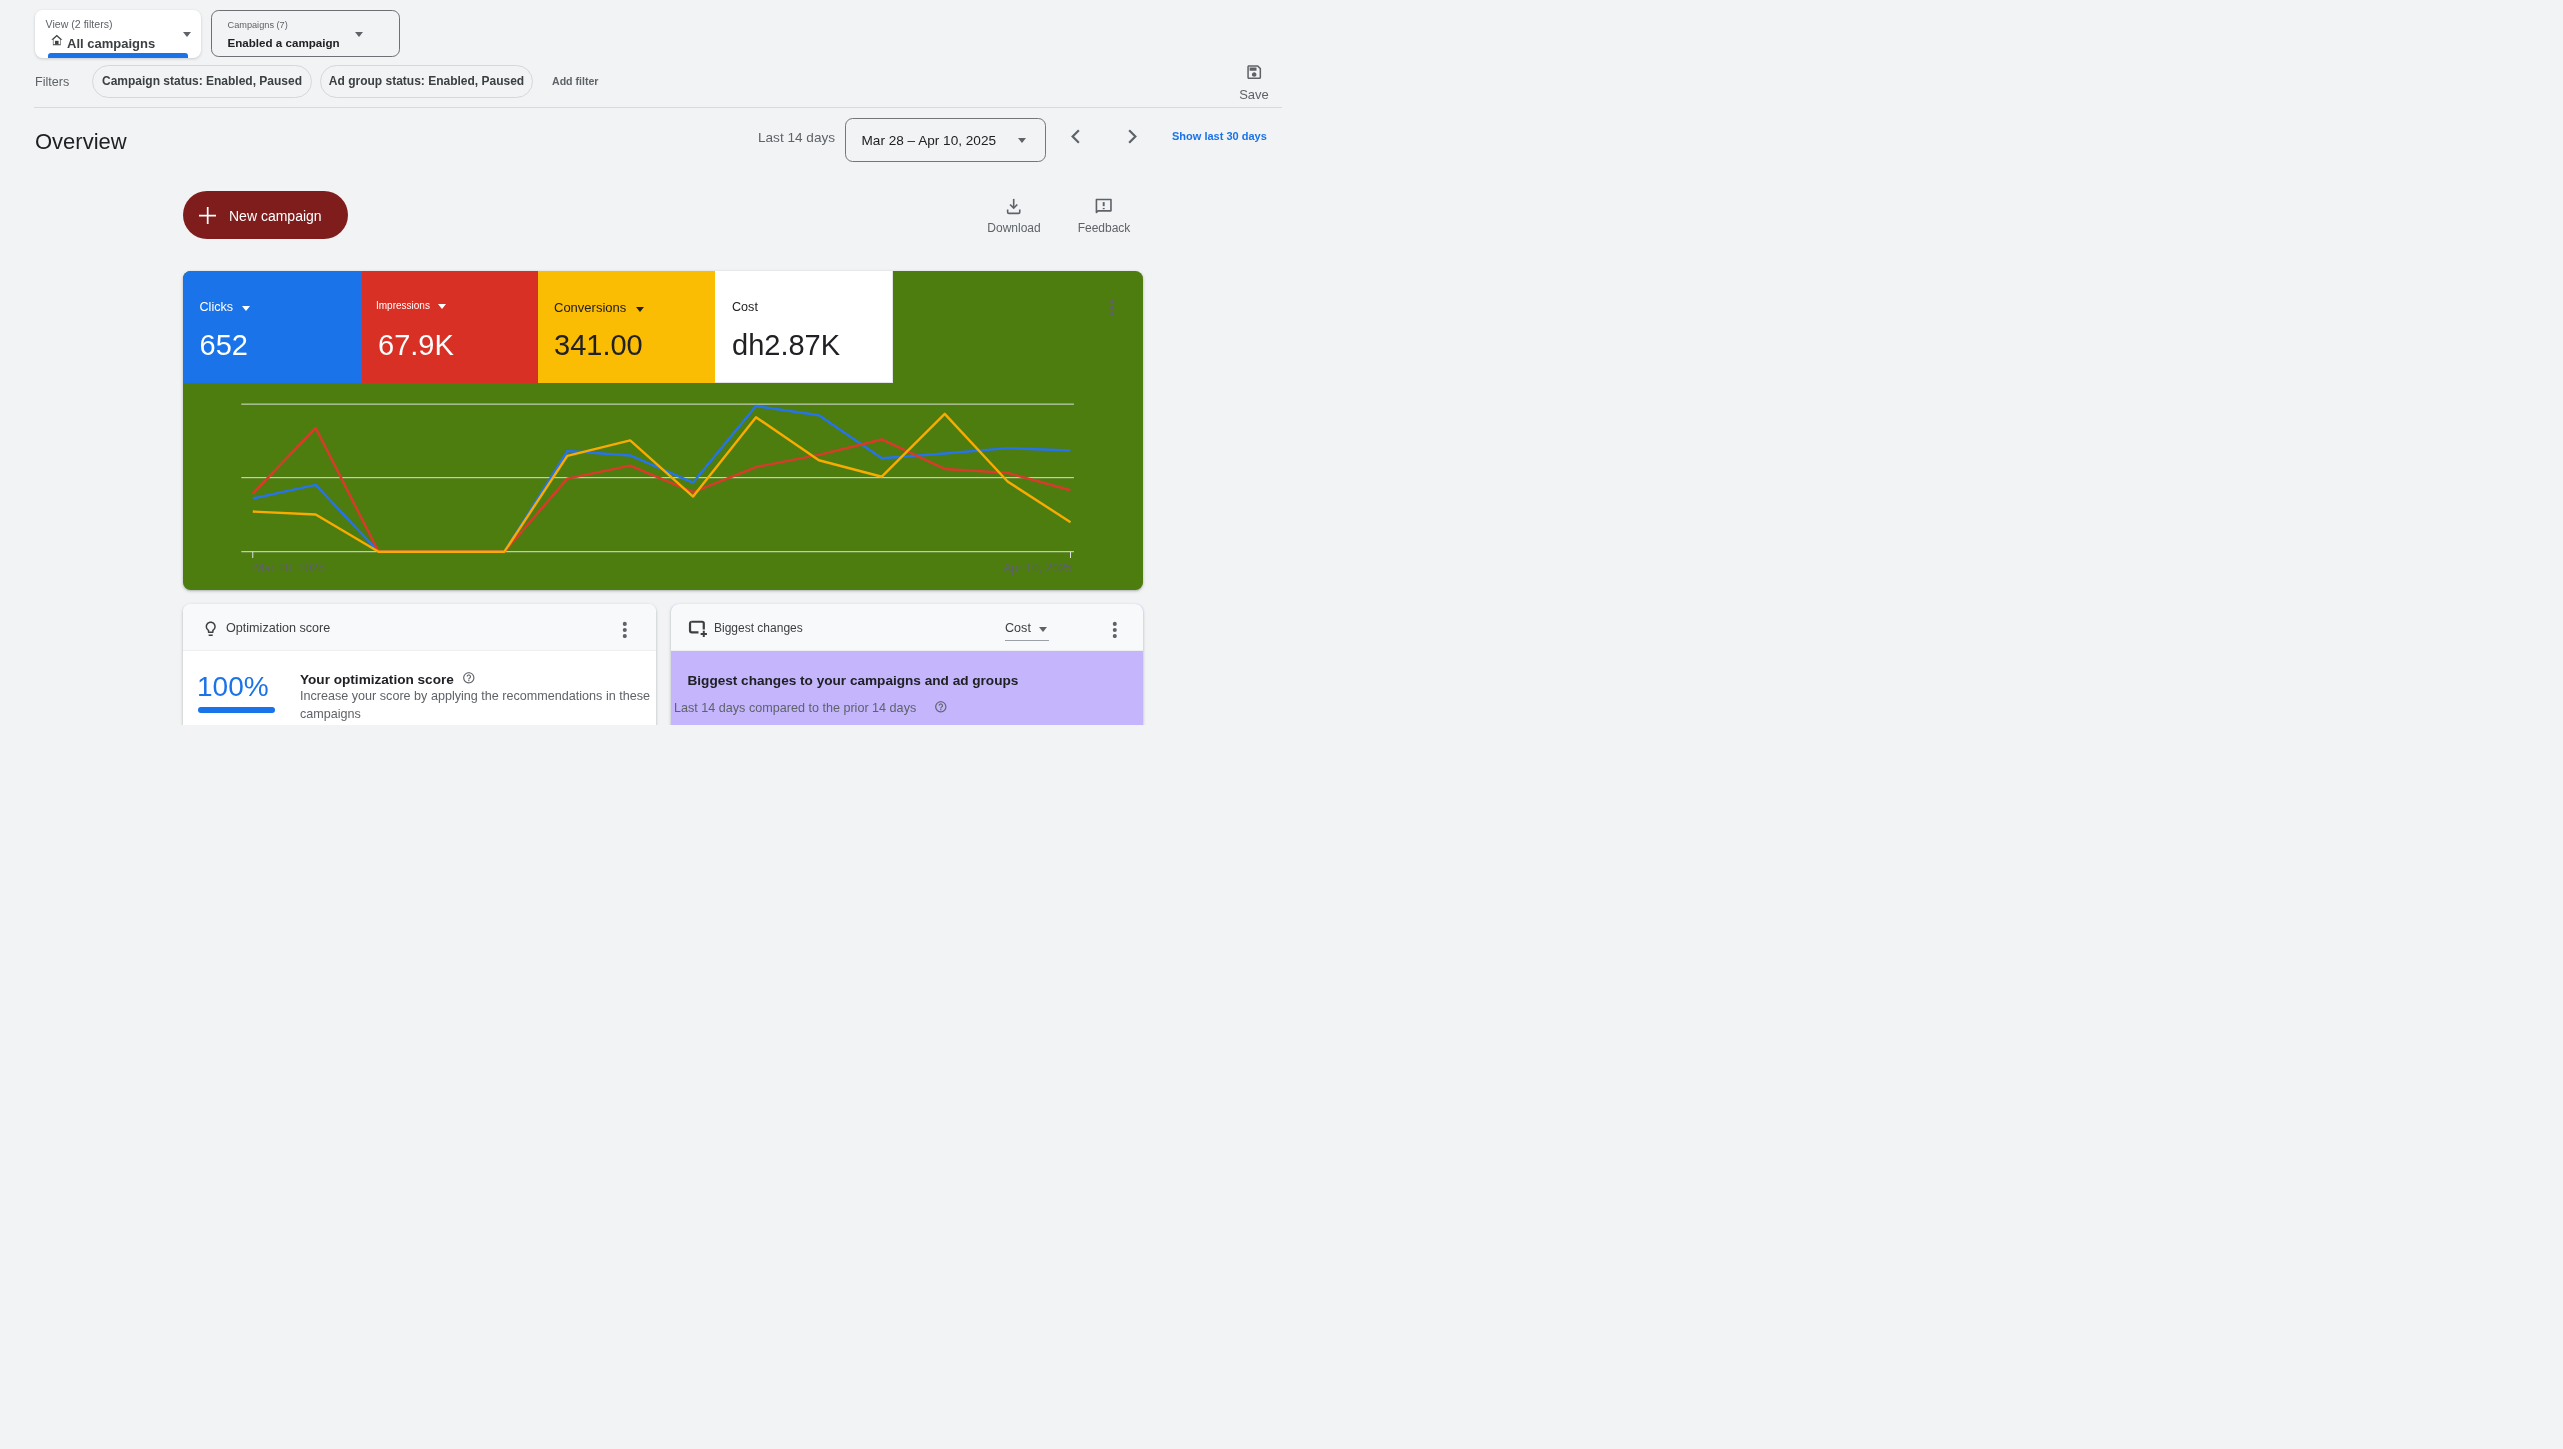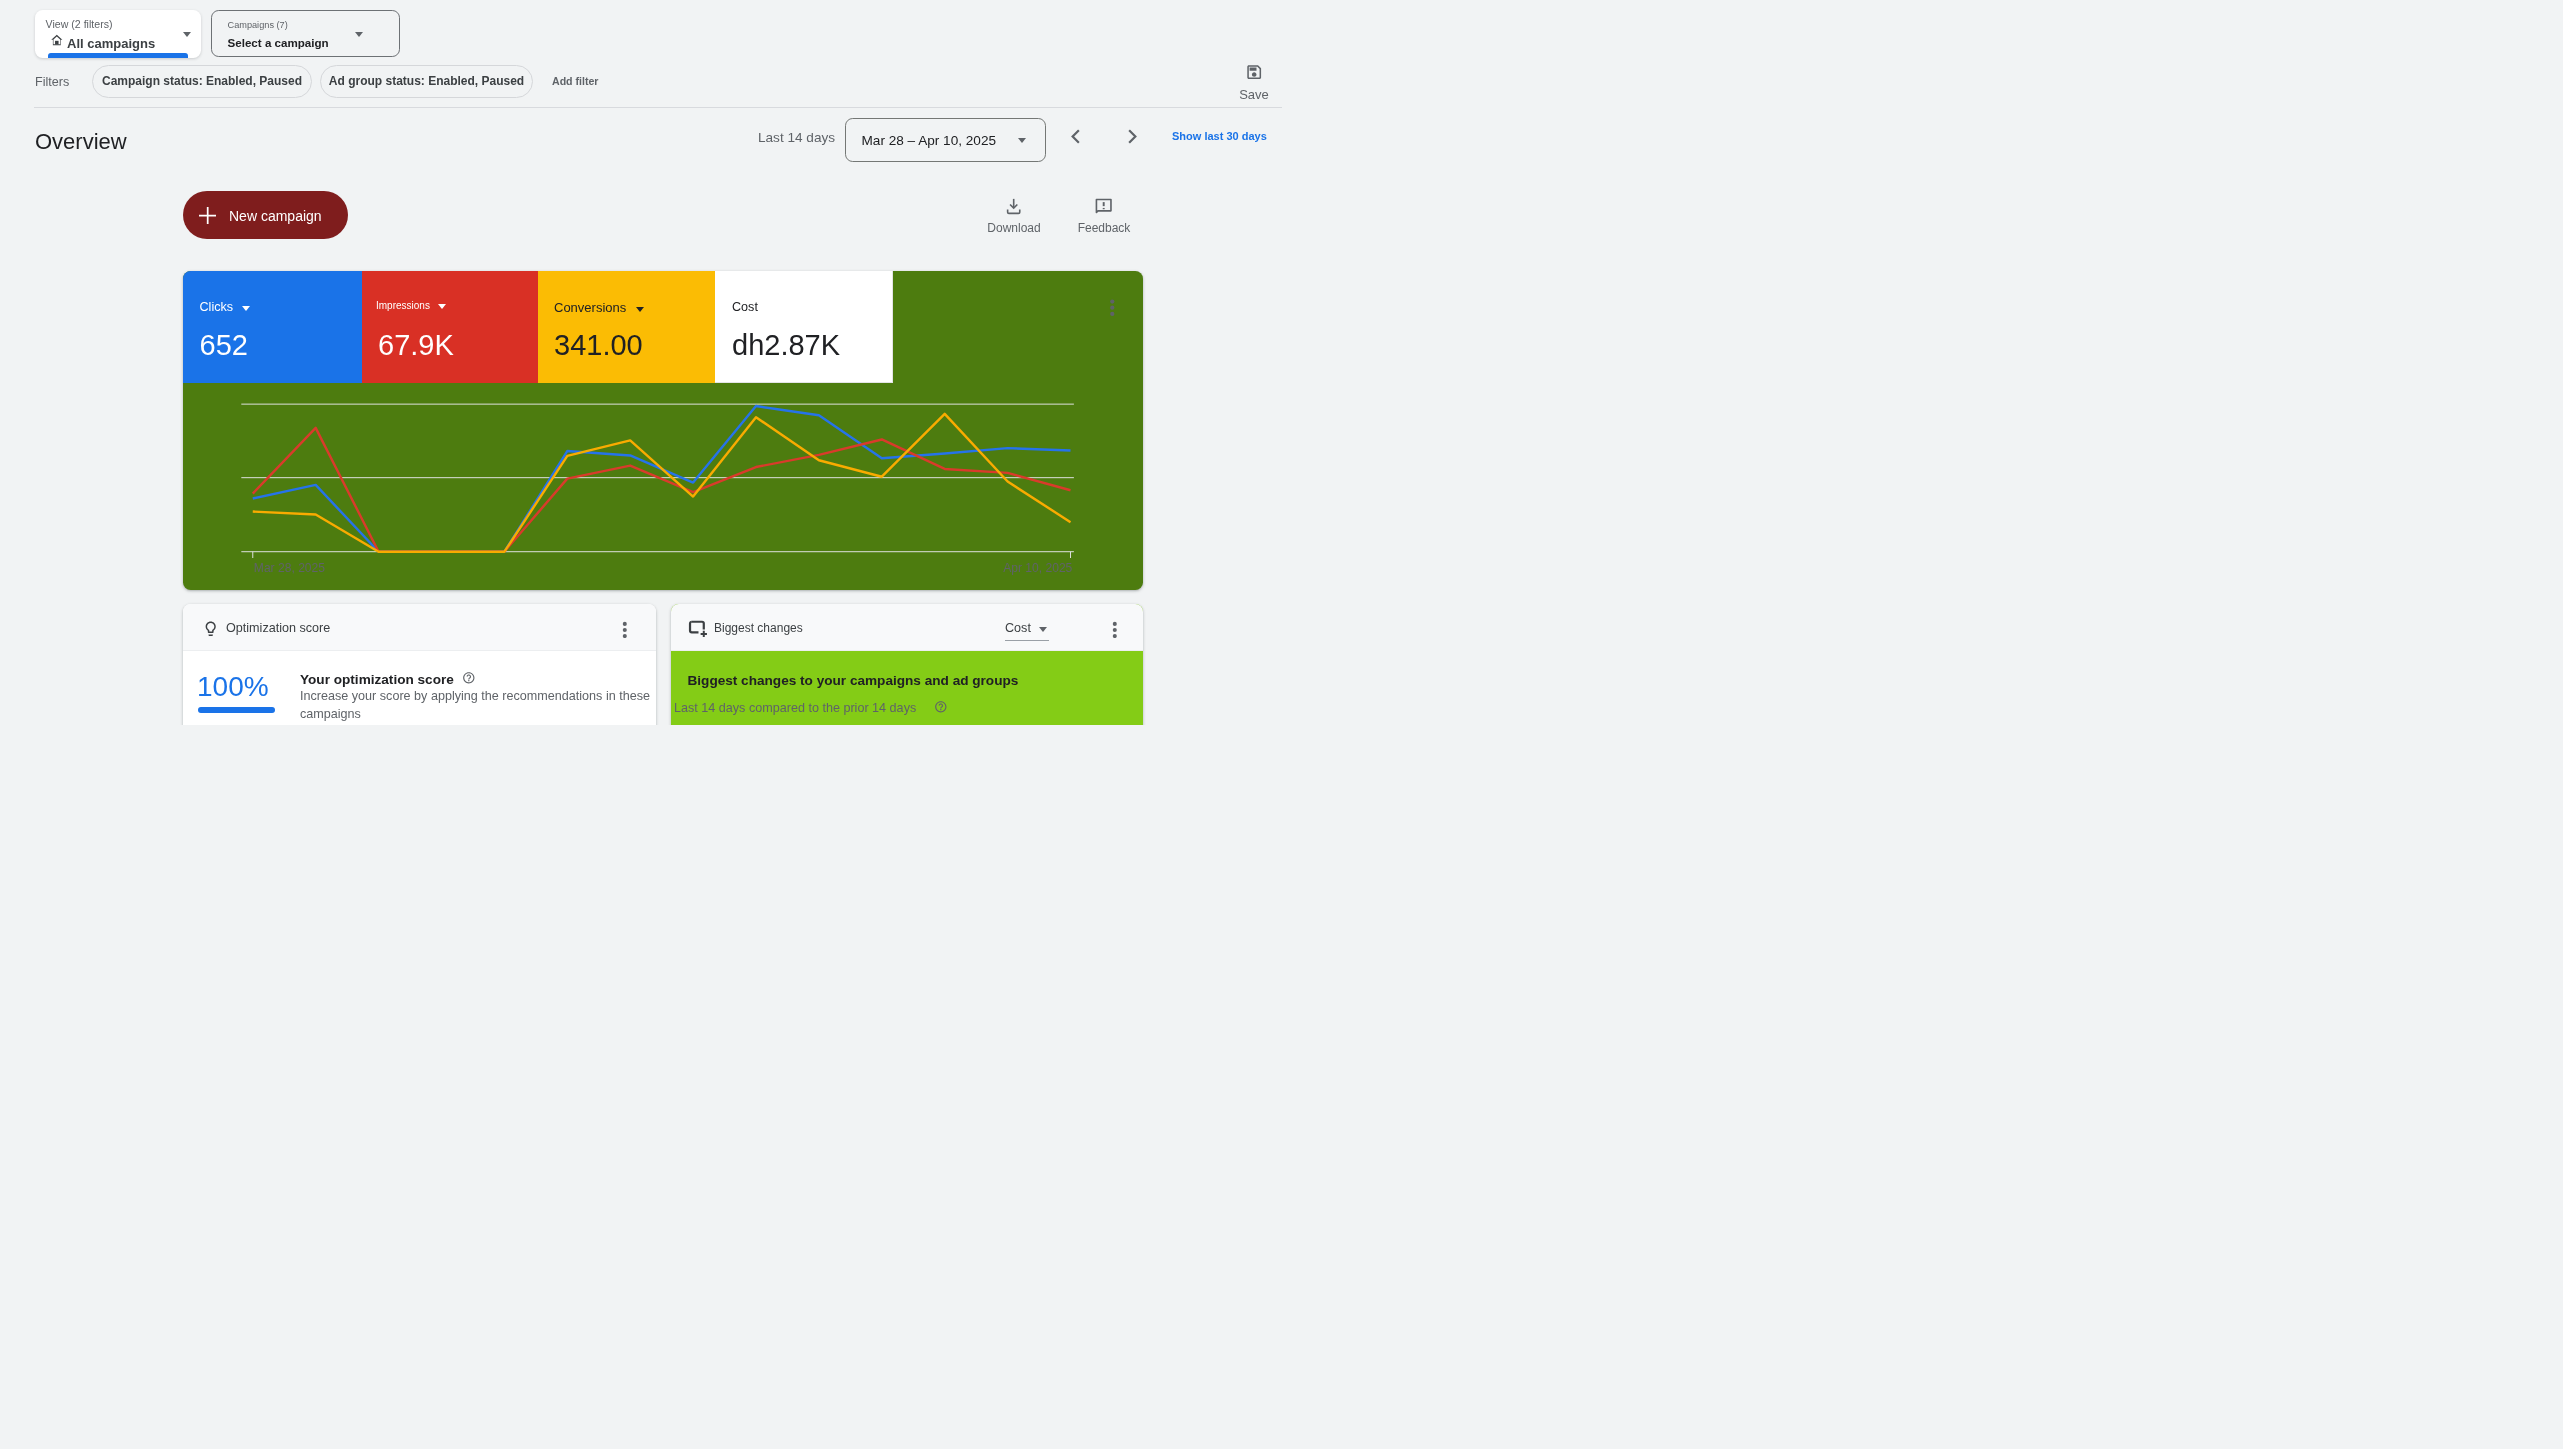--- a/index.html
+++ b/index.html
@@ -17,21 +17,21 @@
       <path d="M12 2.4 2.2 11h2.9v10h13.8V11h2.9L12 2.4zm0 3 5.9 5.2v8.6H6.1v-8.6L12 5.4z"></path>
       <rect x="8.9" y="13" width="6.2" height="6.4"></rect>
     </svg>
   <div class="abs" style="left:32px;top:26px;font-size:13px;font-weight:bold;color:#3c4043;">All campaigns</div>
   <div class="caret abs" style="left:148px;top:22px;"></div>
   <div class="abs" style="left:13px;bottom:0;width:140px;height:4.8px;background:#1a73e8;border-radius:2.9px 2.9px 0 0;"></div>
 </div>
 
 <div class="abs" id="campbox" style="left:211px;top:9.7px;width:189px;height:47px;border:1px solid #6d7175;border-radius:7.7px;">
   <div class="abs" style="left:15.5px;top:9.7px;font-size:9.2px;color:#5f6368;">Campaigns (7)</div>
-  <div class="abs" style="left:15.5px;top:25px;font-size:11.6px;font-weight:bold;color:#202124;">Select a campaign</div>
+  <div class="abs" style="left:15.5px;top:25px;font-size:11.6px;font-weight:bold;color:#202124;">Enabled a campaign</div>
   <div class="caret abs" style="left:143px;top:21px;"></div>
 </div>
 
 <div class="abs" style="left:35px;top:75px;font-size:12.6px;color:#5f6368;">Filters</div>
 <div class="abs" style="left:92px;top:65px;width:220px;height:33px;border:1px solid #d5d7da;border-radius:16.5px;font-size:12px;font-weight:bold;color:#3c4043;text-align:center;line-height:31px;white-space:nowrap;">Campaign status: Enabled, Paused</div>
 <div class="abs" style="left:320px;top:65px;width:213px;height:33px;border:1px solid #d5d7da;border-radius:16.5px;font-size:12px;font-weight:bold;color:#3c4043;text-align:center;line-height:31px;white-space:nowrap;">Ad group status: Enabled, Paused</div>
 <div class="abs" style="left:552px;top:75px;font-size:10.6px;font-weight:bold;color:#5f6368;">Add filter</div>
 
 <div class="abs" id="saveblk" style="left:1225px;top:63px;width:58px;text-align:center;color:#5f6368;">
   <svg width="18.4" height="18.4" viewBox="0 0 24 24" fill="#5f6368">
@@ -134,21 +134,21 @@
 
   <div class="abs" style="left:14px;top:67px;font-size:28px;color:#1a73e8;">100%</div>
   <div class="abs" style="left:15px;top:103px;width:77px;height:5.8px;border-radius:2.9px;background:#1a73e8;"></div>
   <div class="abs" style="left:117px;top:68px;font-size:13.6px;font-weight:bold;color:#202124;">Your optimization score</div>
   <svg class="abs" style="left:279px;top:67px;" width="13.6" height="13.6" viewBox="0 0 24 24" fill="#5f6368">
       <path d="M12 2C6.48 2 2 6.48 2 12s4.48 10 10 10 10-4.48 10-10S17.52 2 12 2zm0 18c-4.41 0-8-3.59-8-8s3.59-8 8-8 8 3.59 8 8-3.59 8-8 8zm-1-4h2v2h-2zm1.61-9.96c-2.06-.3-3.88.97-4.43 2.79-.18.58.26 1.17.87 1.17h.2c.41 0 .74-.29.88-.67.32-.89 1.27-1.5 2.3-1.28.95.2 1.65 1.13 1.57 2.1-.1 1.34-1.62 1.63-2.45 2.88 0 .01-.01.01-.01.02-.01.02-.02.03-.03.05-.09.15-.18.32-.25.5-.01.03-.03.05-.04.08-.01.02-.01.04-.02.07-.12.34-.2.75-.2 1.25h2c0-.42.11-.77.28-1.07.02-.03.03-.06.05-.09.08-.14.18-.27.28-.39.01-.01.02-.03.03-.04.1-.12.21-.23.33-.34.96-.91 2.26-1.65 1.99-3.56-.24-1.74-1.61-3.21-3.35-3.47z"></path>
     </svg>
   <div class="abs" style="left:117px;top:83px;font-size:12.6px;color:#5f6368;line-height:18px;">Increase your score by applying the recommendations in these<br>campaigns</div>
 </div>
 
-<div class="abs" id="bigcard" style="left:671px;top:604px;width:472px;height:126px;background:#84cc16;border-radius:7.7px 7.7px 0 0;box-shadow:0 1px 1.9px rgba(60,64,67,.25),0 1px 2.9px 1px rgba(60,64,67,.1);">
+<div class="abs" id="bigcard" style="left:671px;top:604px;width:472px;height:126px;background:#c4b5fd;border-radius:7.7px 7.7px 0 0;box-shadow:0 1px 1.9px rgba(60,64,67,.25),0 1px 2.9px 1px rgba(60,64,67,.1);">
   <div class="abs" style="left:0;top:0;width:100%;height:47px;background:#f8f9fa;border-bottom:1px solid #eceef0;border-radius:7.7px 7.7px 0 0;"></div>
   <svg class="abs" style="left:16.5px;top:15.5px;" width="19.4" height="17.4" viewBox="0 0 24 22" fill="none" stroke="#3c4043">
       <path d="M4.5 2.2 h13 a2.2 2.2 0 0 1 2.2 2.2 v7.6" stroke-width="2.8" fill="none"></path>
       <path d="M4.5 2.2 a2.2 2.2 0 0 0 -2.2 2.2 v9 a2.2 2.2 0 0 0 2.2 2.2 h8.5" stroke-width="2.8" fill="none"></path>
       <path d="M15.7 17.6 h8 M19.7 13.6 v8" stroke-width="2.5"></path>
     </svg>
   <div class="abs" style="left:43px;top:17px;font-size:12px;color:#3c4043;">Biggest changes</div>
   <div class="abs" style="left:334px;top:17px;font-size:12.6px;color:#3c4043;border-bottom:1px solid #9aa0a6;padding:0 1.9px 4.8px 0;">Cost <span class="caret" style="margin-left:4.8px;"></span></div>
   <svg class="abs" style="left:437px;top:16.5px;" width="15.5" height="17.4" viewBox="0 0 16 18" fill="#5f6368">
       <circle cx="7" cy="3" r="2.1"></circle>

